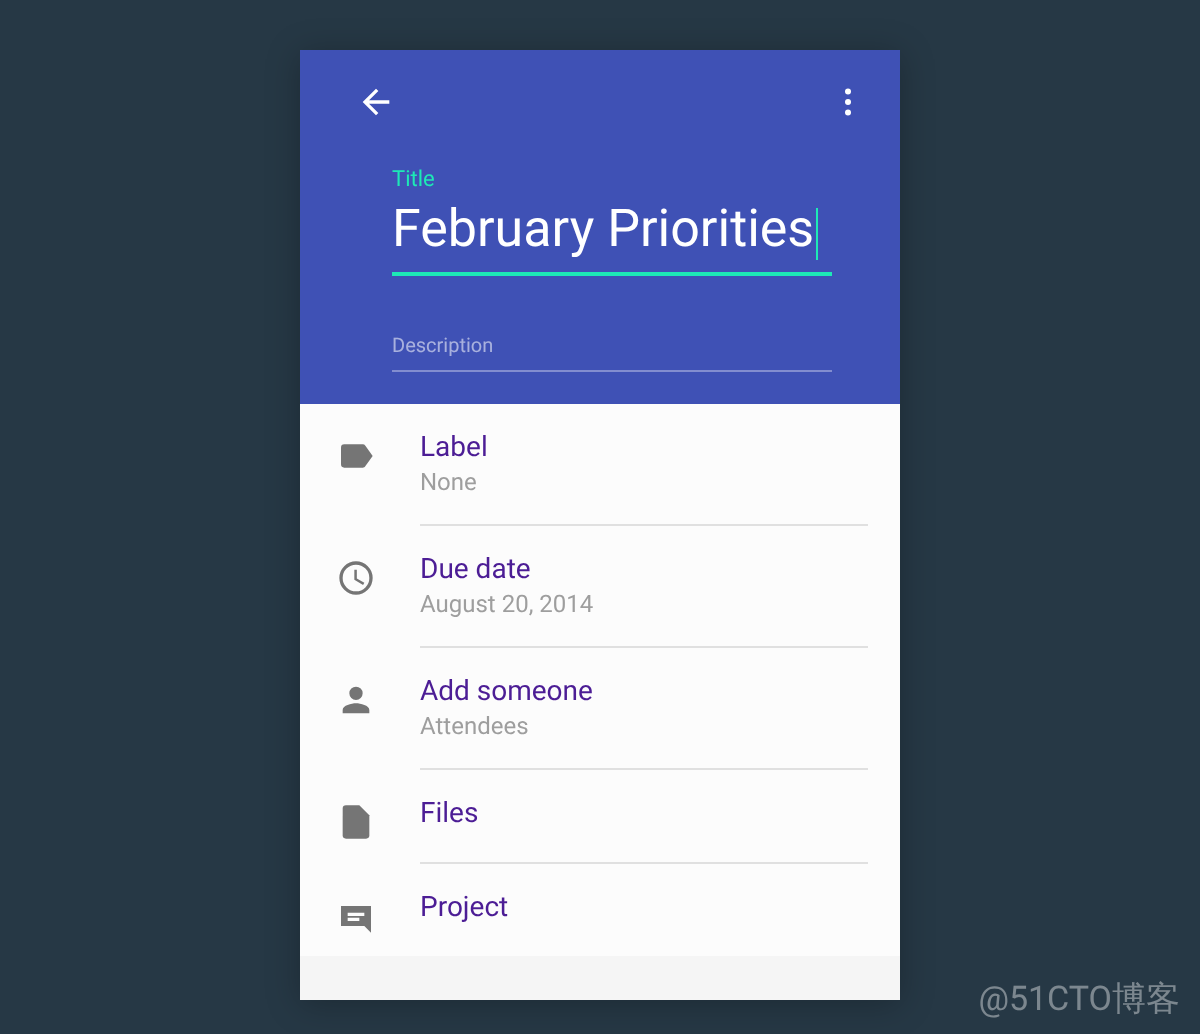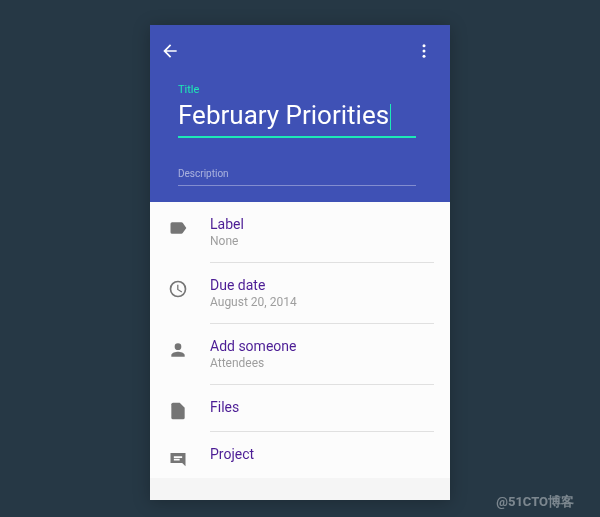--- a/index.html
+++ b/index.html
@@ -16,21 +16,21 @@
   }
   .phone {
     width: 300px;
     height: 475px;
     background: #f5f5f5;
     box-shadow: 0 2px 16px rgba(0,0,0,0.25);
     overflow: hidden;
   }
   .header {
     background: #3f51b5;
-    padding: 12px 14px 16px 8px;
+    padding: 12px 14px 16px 26px;
     color: #fff;
   }
   .header-bar {
     display: flex;
     justify-content: space-between;
     align-items: center;
     height: 28px;
     margin-bottom: 18px;
   }
   .back-icon, .more-icon {
@@ -98,24 +98,23 @@
     color: #4c1d95;
     margin-bottom: 2px;
   }
   .row-sub {
     font-size: 12px;
     color: #9e9e9e;
   }
   .watermark {
     position: absolute;
     bottom: 6px;
-    right: 26px;
-    font-size: 13px;
+    right: 10px;
+    font-size: 17px;
     color: rgba(255,255,255,0.4);
-    font-weight: bold;
   }
 </style>
 </head>
 <body>
 
 <div class="phone">
 
   <div class="header">
     <div class="header-bar">
       <div class="back-icon">

